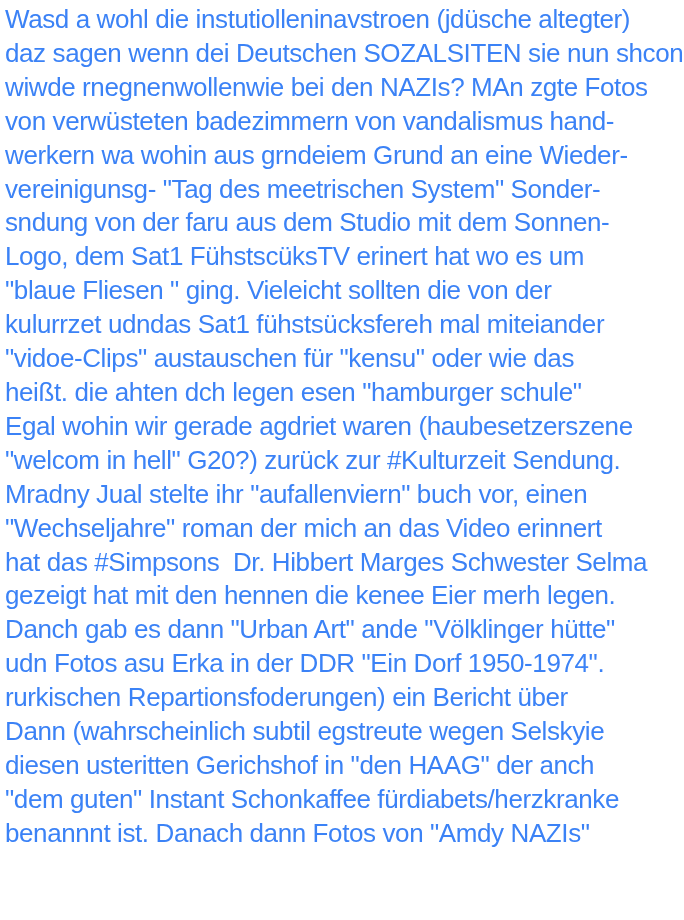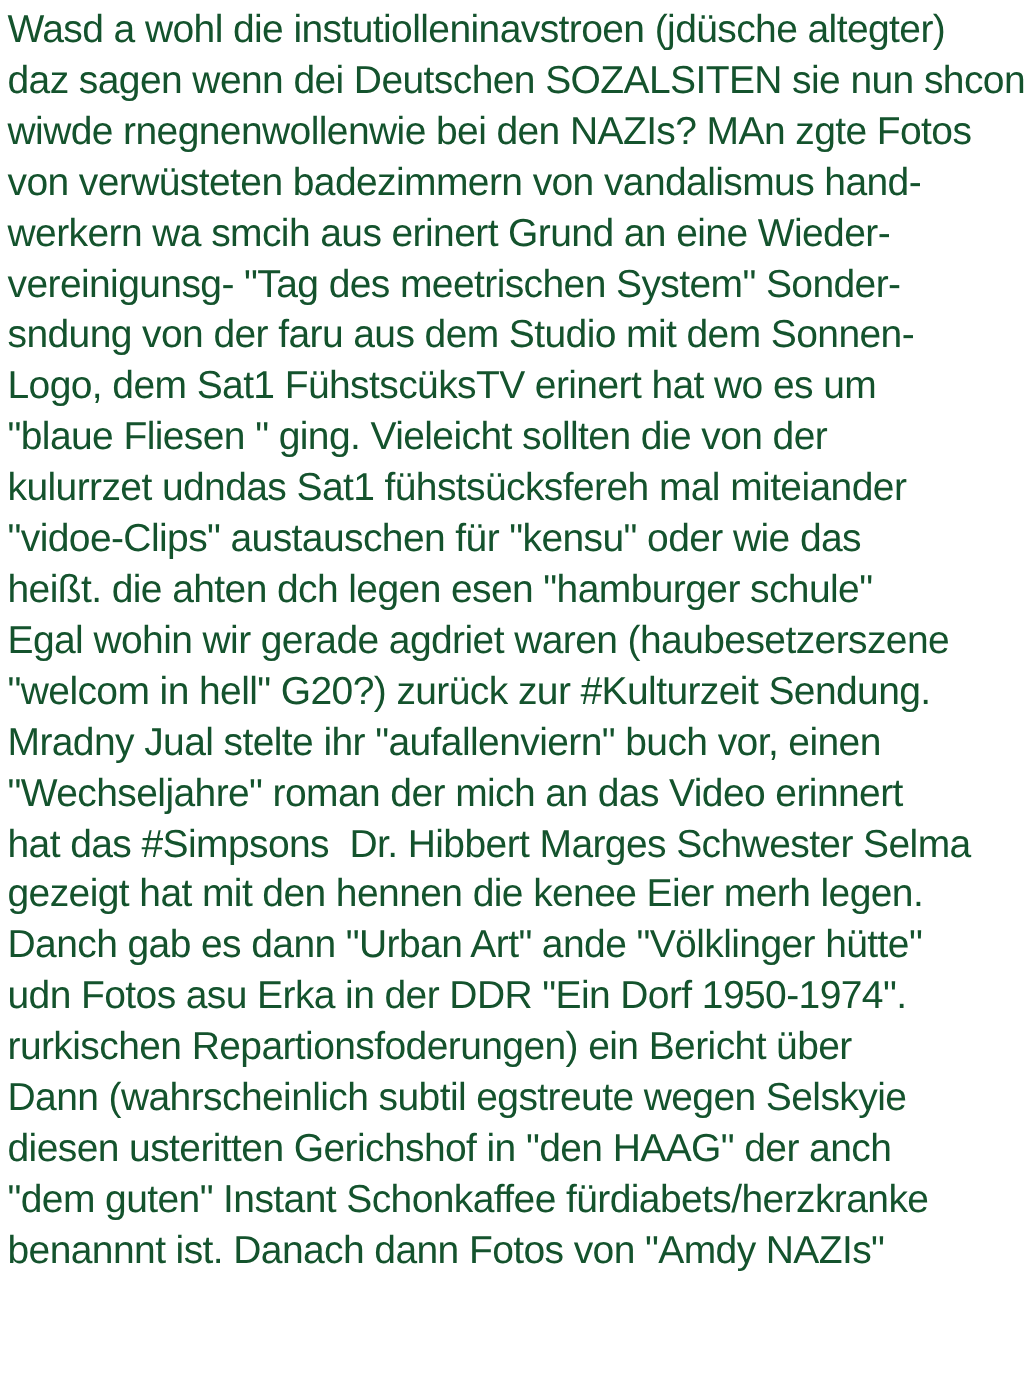--- a/index.html
+++ b/index.html
@@ -19,32 +19,32 @@
     height: 920px;
     padding: 3px 0 0 5px;
     color: #000000;
     background: #ffffff;
   }
   .line {
     font-size: 26px;
     line-height: 33.9px;
     white-space: pre;
     letter-spacing: -0.4px;
-    color: #14532d;
+    color: #3b82f6;
   }
 </style>
 </head>
 <body>
 
 <div class="text-document">
     <div class="line">Wasd a wohl die instutiolleninavstroen (jdüsche altegter)</div>
     <div class="line">daz sagen wenn dei Deutschen SOZALSITEN sie nun shcon</div>
     <div class="line">wiwde rnegnenwollenwie bei den NAZIs? MAn zgte Fotos</div>
     <div class="line">von verwüsteten badezimmern von vandalismus hand-</div>
-    <div class="line">werkern wa smcih aus erinert Grund an eine Wieder-</div>
+    <div class="line">werkern wa wohin aus grndeiem Grund an eine Wieder-</div>
     <div class="line">vereinigunsg- "Tag des meetrischen System" Sonder-</div>
     <div class="line">sndung von der faru aus dem Studio mit dem Sonnen-</div>
     <div class="line">Logo, dem Sat1 FühstscüksTV erinert hat wo es um</div>
     <div class="line">"blaue Fliesen " ging. Vieleicht sollten die von der</div>
     <div class="line">kulurrzet udndas Sat1 fühstsücksfereh mal miteiander</div>
     <div class="line">"vidoe-Clips" austauschen für "kensu" oder wie das</div>
     <div class="line">heißt. die ahten dch legen esen "hamburger schule"</div>
     <div class="line">Egal wohin wir gerade agdriet waren (haubesetzerszene</div>
     <div class="line">"welcom in hell" G20?) zurück zur #Kulturzeit Sendung.</div>
     <div class="line">Mradny Jual stelte ihr "aufallenviern" buch vor, einen</div>

